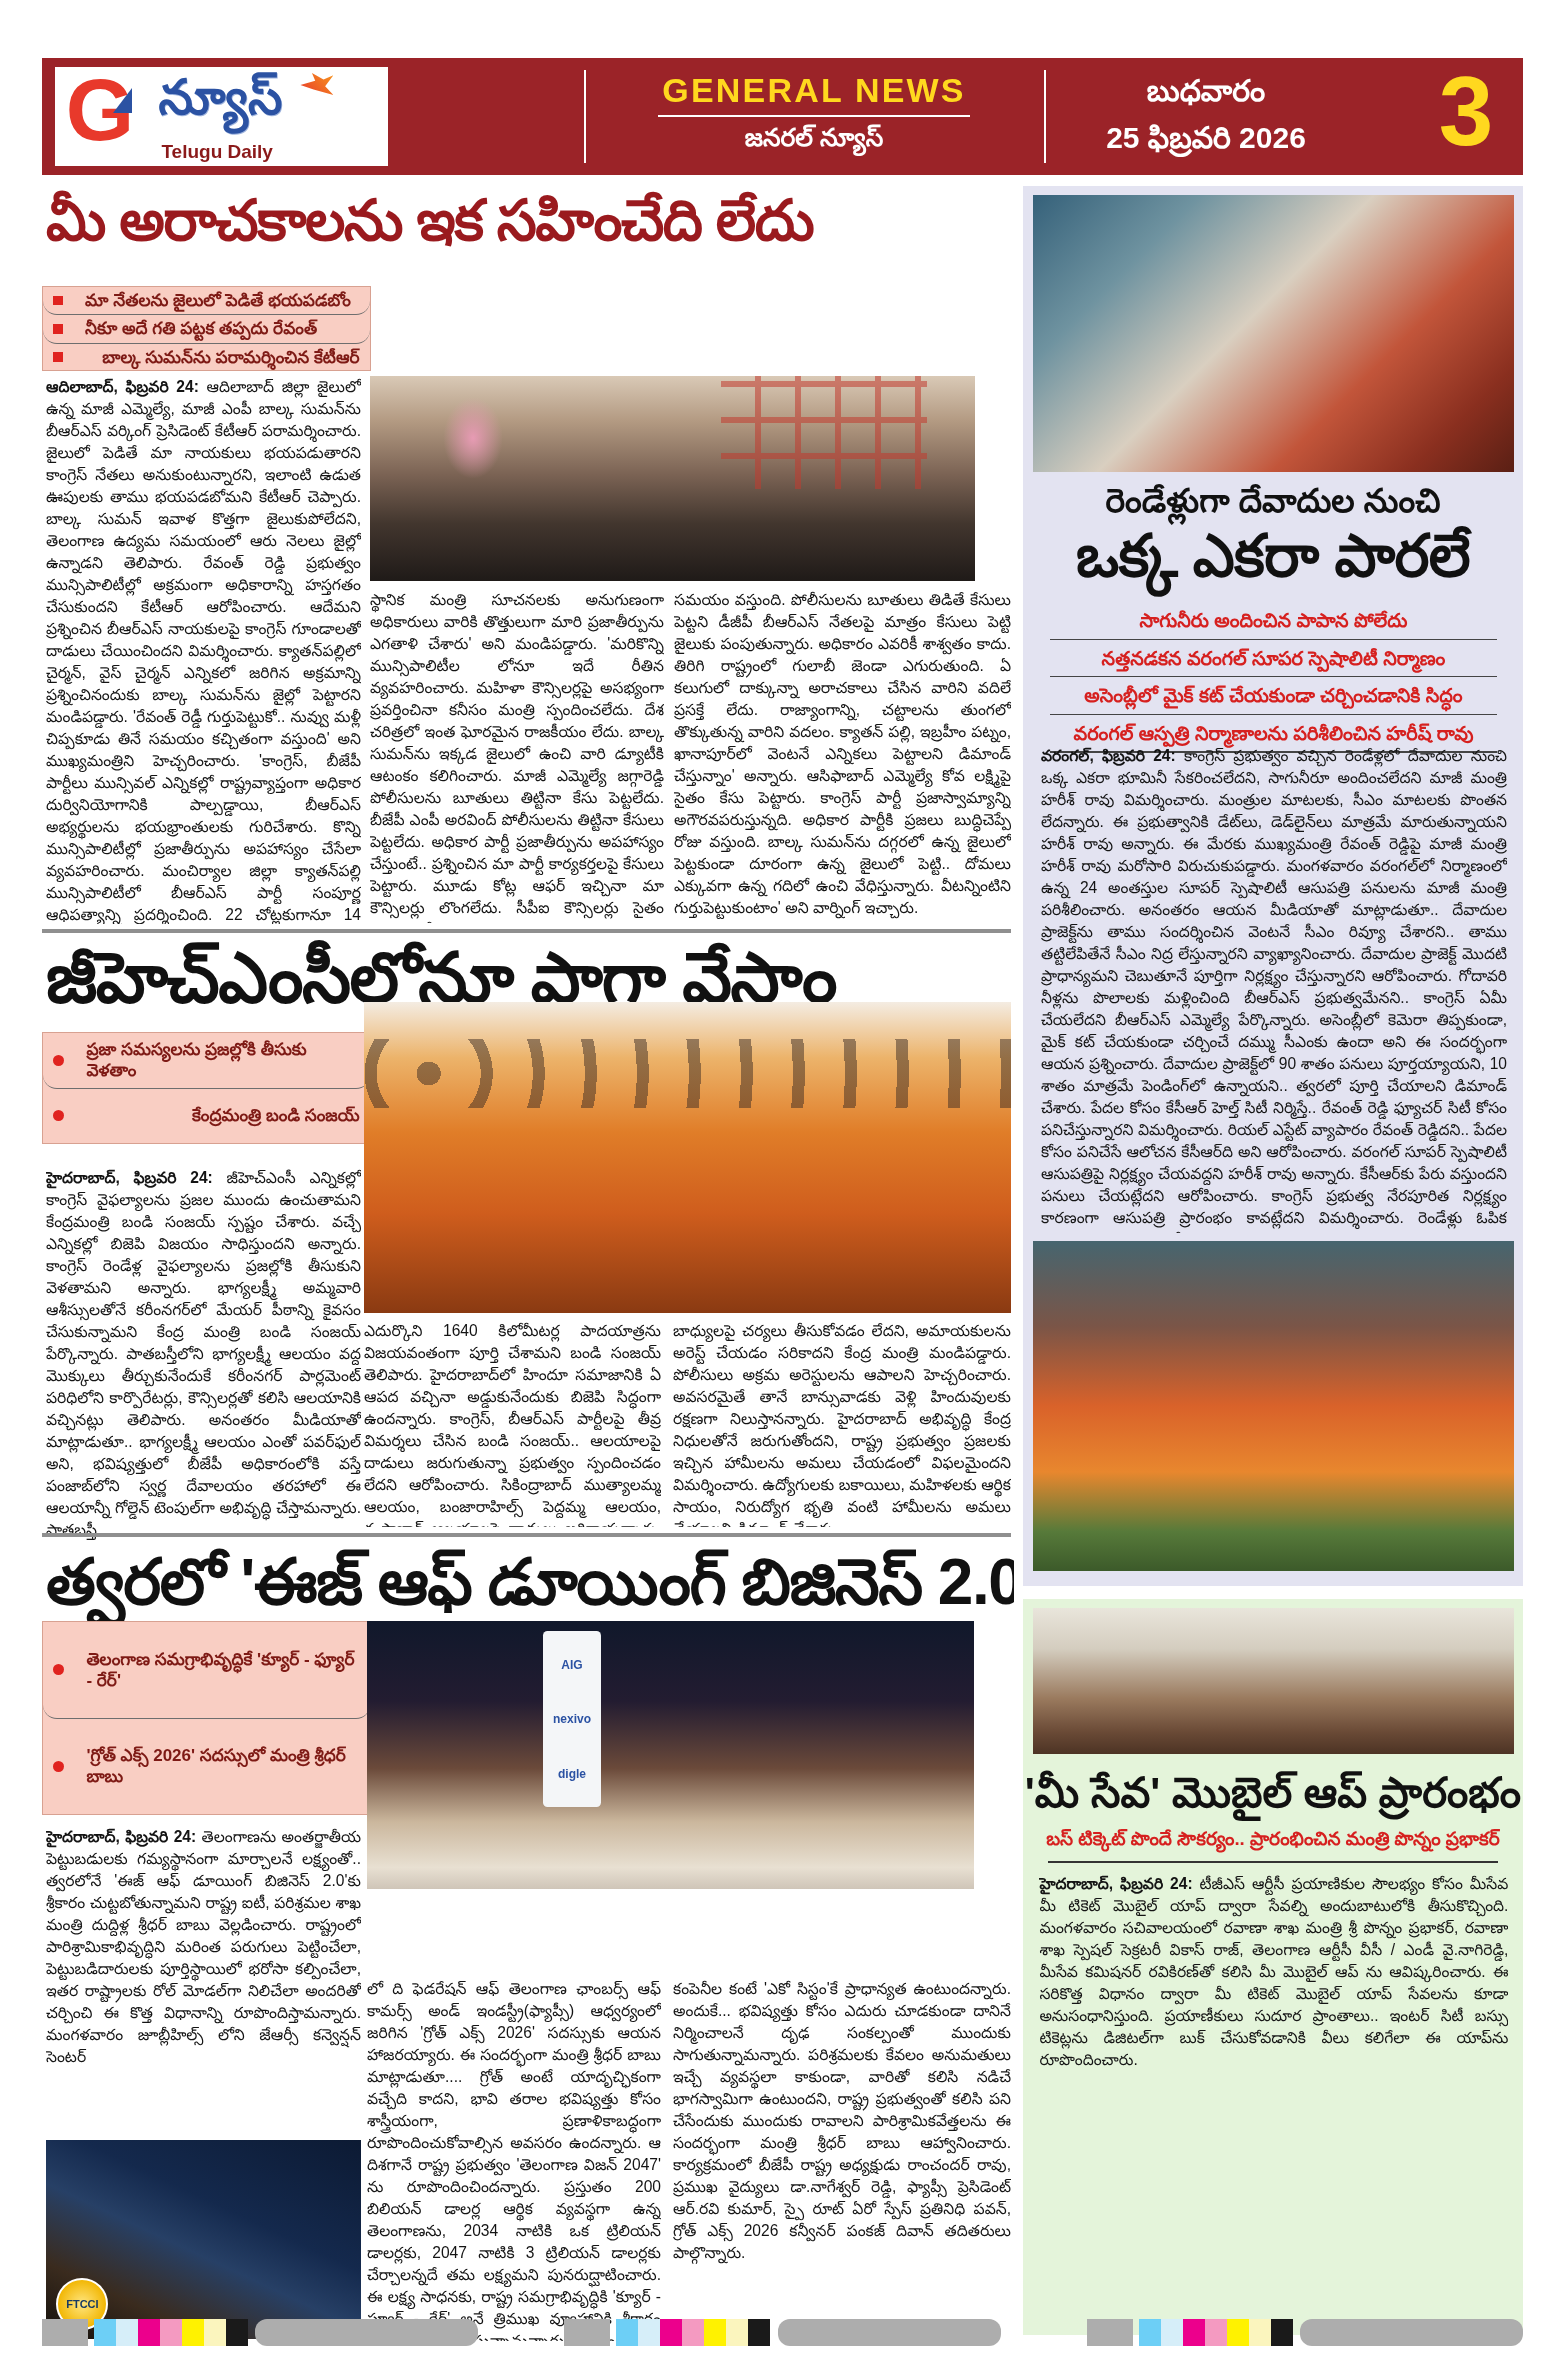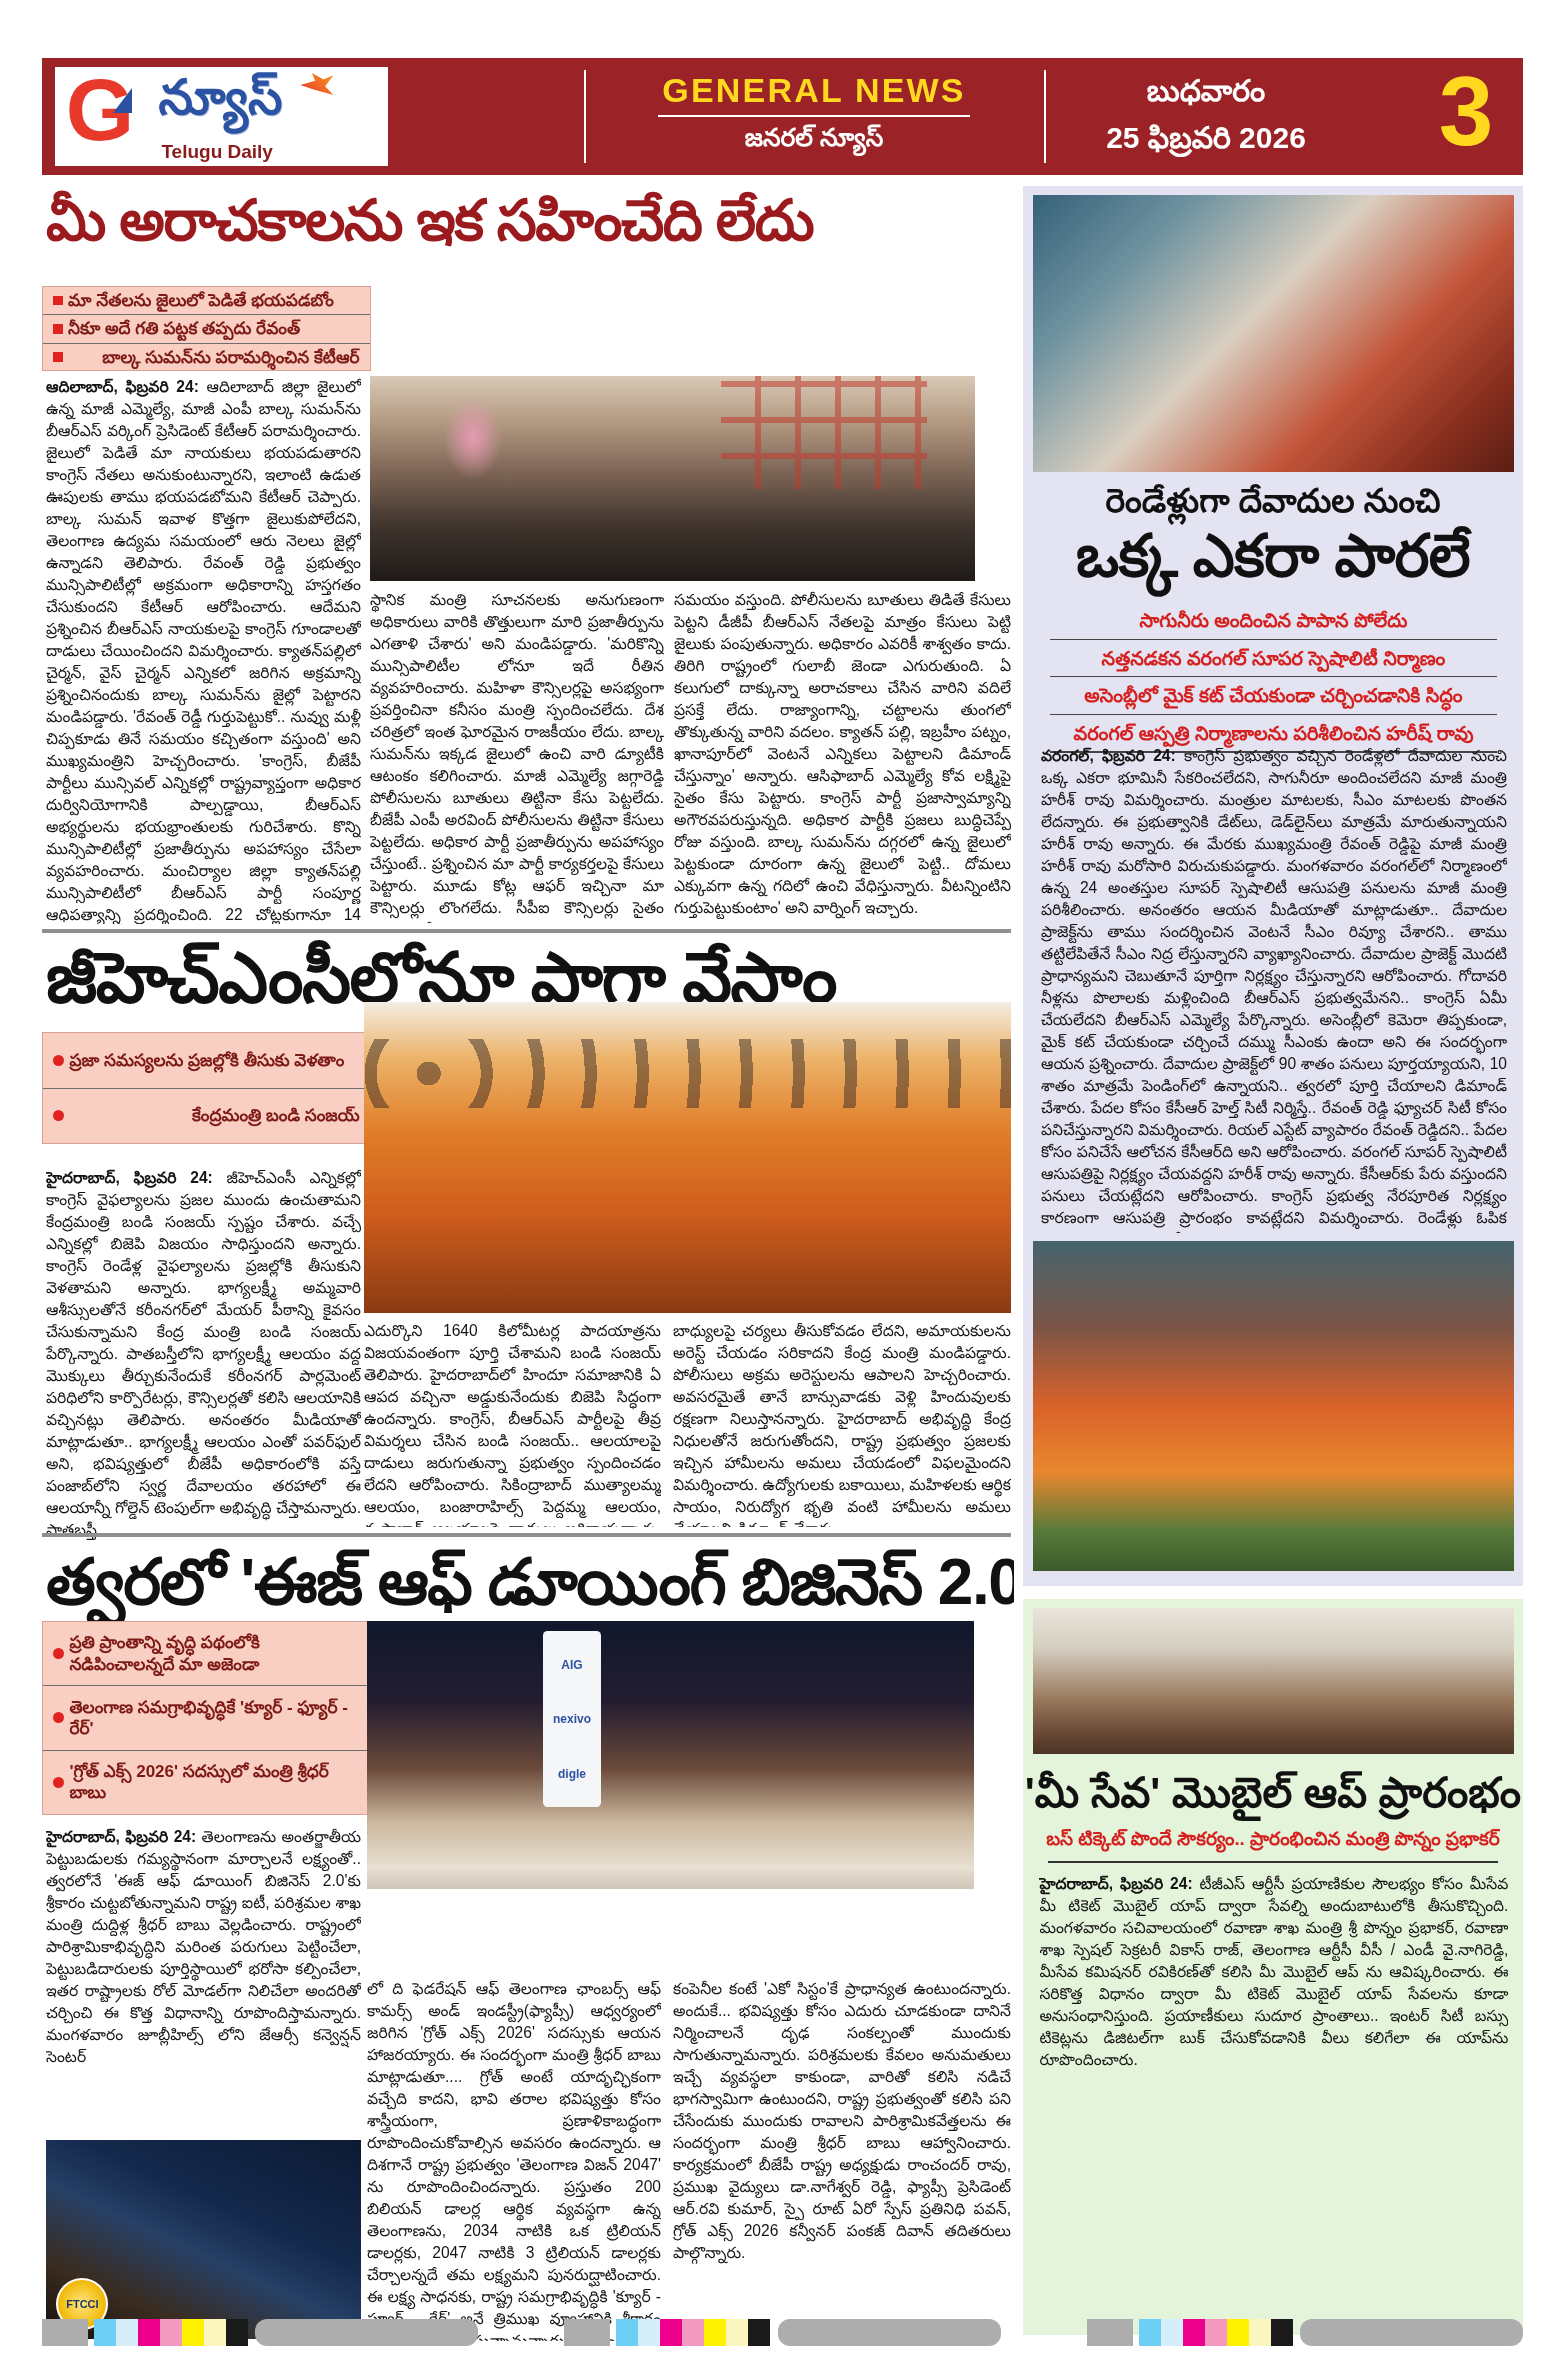--- a/index.html
+++ b/index.html
@@ -25,22 +25,22 @@
   .date-line2{margin-top:6px;font-size:30px;}
   .page-num{left:1331px;top:-3px;width:186px;height:117px;text-align:center;font-size:98px;font-weight:bold;color:#FFD81F;}
   
   .h1-red{left:46px;top:187px;width:968px;font-size:57px;font-weight:bold;color:#9A1A1E;white-space:nowrap;overflow:hidden;letter-spacing:-1.5px;}
   .h2-blk{left:46px;top:938px;width:968px;font-size:70px;font-weight:bold;color:#111;white-space:nowrap;overflow:hidden;letter-spacing:-1.5px;}
   .h3-blk{left:46px;top:1545px;width:968px;font-size:64px;font-weight:bold;color:#111;white-space:nowrap;overflow:hidden;letter-spacing:-1.5px;}
   .bbox{background:#F9CEC3;border:0.7px solid #d8a191;display:flex;flex-direction:column;}
   .bbox1{left:42px;top:286px;width:327px;height:83px;}
   .bbox2{left:42px;top:1032px;width:327px;height:110px;}
   .bbox3{left:42px;top:1621px;width:327px;height:192px;}
-  .brow{flex:1;display:flex;align-items:center;gap:5px;padding:3px 10.4px;border-bottom:1.5px solid #6e6e6e;
-        font-size:17px;font-weight:bold;color:#7E1A15;line-height:1.25;}
+  .brow{flex:1;display:flex;align-items:center;gap:22px;padding:3px 10.4px;border-bottom:1.5px solid #6e6e6e;
+        font-size:17px;font-weight:bold;color:#7E1A15;line-height:1.25;border-radius:14px;}
   .brow:last-child{border-bottom:none;justify-content:space-between;}
   .bsq{flex:0 0 auto;width:9.7px;height:9.7px;background:#E0231F;}
   .bdot{flex:0 0 auto;width:11px;height:11px;border-radius:50%;background:#E0231F;}
   
   .btxt{font-size:15.6px;line-height:22px;color:#141414;text-align:justify;overflow:hidden;}
   .dl{font-weight:bold;}
   .a1c1{left:46px;top:376px;width:315px;height:548px;}
   .a1c2{left:370px;top:589px;width:294px;height:334px;}
   .a1c3{left:674px;top:589px;width:337px;height:334px;}
   .a2c1{left:46px;top:1119px;width:315px;height:408px;margin-top:48px;}
@@ -166,24 +166,20 @@
 </div>
 <div class="abs btxt a2c1"><span class="dl">హైదరాబాద్, ఫిబ్రవరి 24:</span> <span>జీహెచ్ఎంసీ ఎన్నికల్లో కాంగ్రెస్ వైఫల్యాలను ప్రజల ముందు ఉంచుతామని కేంద్రమంత్రి బండి సంజయ్ స్పష్టం చేశారు. వచ్చే ఎన్నికల్లో బిజెపి విజయం సాధిస్తుందని అన్నారు. కాంగ్రెస్ రెండేళ్ల వైఫల్యాలను ప్రజల్లోకి తీసుకుని వెళతామని అన్నారు. భాగ్యలక్ష్మీ అమ్మవారి ఆశీస్సులతోనే కరీంనగర్‌లో మేయర్ పీఠాన్ని కైవసం చేసుకున్నామని కేంద్ర మంత్రి బండి సంజయ్ పేర్కొన్నారు. పాతబస్తీలోని భాగ్యలక్ష్మీ ఆలయం వద్ద మొక్కులు తీర్చుకునేందుకే కరీంనగర్ పార్లమెంట్ పరిధిలోని కార్పొరేటర్లు, కౌన్సిలర్లతో కలిసి ఆలయానికి వచ్చినట్లు తెలిపారు. అనంతరం మీడియాతో మాట్లాడుతూ.. భాగ్యలక్ష్మీ ఆలయం ఎంతో పవర్‌ఫుల్ అని, భవిష్యత్తులో బీజేపీ అధికారంలోకి వస్తే పంజాబ్‌లోని స్వర్ణ దేవాలయం తరహాలో ఈ ఆలయాన్నీ గోల్డెన్ టెంపుల్‌గా అభివృద్ధి చేస్తామన్నారు. పాతబస్తీ</span></div>
 <div class="abs btxt a2c2">ఎదుర్కొని 1640 కిలోమీటర్ల పాదయాత్రను విజయవంతంగా పూర్తి చేశామని బండి సంజయ్ తెలిపారు. హైదరాబాద్‌లో హిందూ సమాజానికి ఏ ఆపద వచ్చినా అడ్డుకునేందుకు బిజెపి సిద్ధంగా ఉందన్నారు. కాంగ్రెస్, బీఆర్ఎస్ పార్టీలపై తీవ్ర విమర్శలు చేసిన బండి సంజయ్.. ఆలయాలపై దాడులు జరుగుతున్నా ప్రభుత్వం స్పందించడం లేదని ఆరోపించారు. సికింద్రాబాద్ ముత్యాలమ్మ ఆలయం, బంజారాహిల్స్ పెద్దమ్మ ఆలయం, శంషాబాద్ ఆలయాలపై దాడులు జరిగాయన్నారు. బాన్సువాడలో హిందువులపై రాళ్లదాడి జరిగినా</div>
 <div class="abs btxt a2c3">బాధ్యులపై చర్యలు తీసుకోవడం లేదని, అమాయకులను అరెస్ట్ చేయడం సరికాదని కేంద్ర మంత్రి మండిపడ్డారు. పోలీసులు అక్రమ అరెస్టులను ఆపాలని హెచ్చరించారు. అవసరమైతే తానే బాన్సువాడకు వెళ్లి హిందువులకు రక్షణగా నిలుస్తానన్నారు. హైదరాబాద్ అభివృద్ధి కేంద్ర నిధులతోనే జరుగుతోందని, రాష్ట్ర ప్రభుత్వం ప్రజలకు ఇచ్చిన హామీలను అమలు చేయడంలో విఫలమైందని విమర్శించారు. ఉద్యోగులకు బకాయిలు, మహిళలకు ఆర్థిక సాయం, నిరుద్యోగ భృతి వంటి హామీలను అమలు చేయాలని డిమాండ్ చేశారు.</div>
 <div class="abs rule rule2"></div>
 
 <div class="abs h3-blk">త్వరలో 'ఈజ్ ఆఫ్ డూయింగ్ బిజినెస్ 2.0'</div>
 <div class="abs bbox bbox3">
   <div class="brow">
       <span class="bdot"></span>
-      <span>ప్రతి ప్రాంతాన్ని వృద్ధి పథంలోకి నడిపించాలన్నదే మా అజెండా</span>
-    </div>
-  <div class="brow">
-      <span class="bdot"></span>
       <span>తెలంగాణ సమగ్రాభివృద్ధికే 'క్యూర్ - ఫ్యూర్ - రేర్'</span>
     </div>
   <div class="brow">
       <span class="bdot"></span>
       <span>'గ్రోత్ ఎక్స్ 2026' సదస్సులో మంత్రి శ్రీధర్ బాబు</span>
     </div>
 </div>
 <div class="abs photo photo3">
   <div class="sponsor-strip">
     <span>AIG</span>

